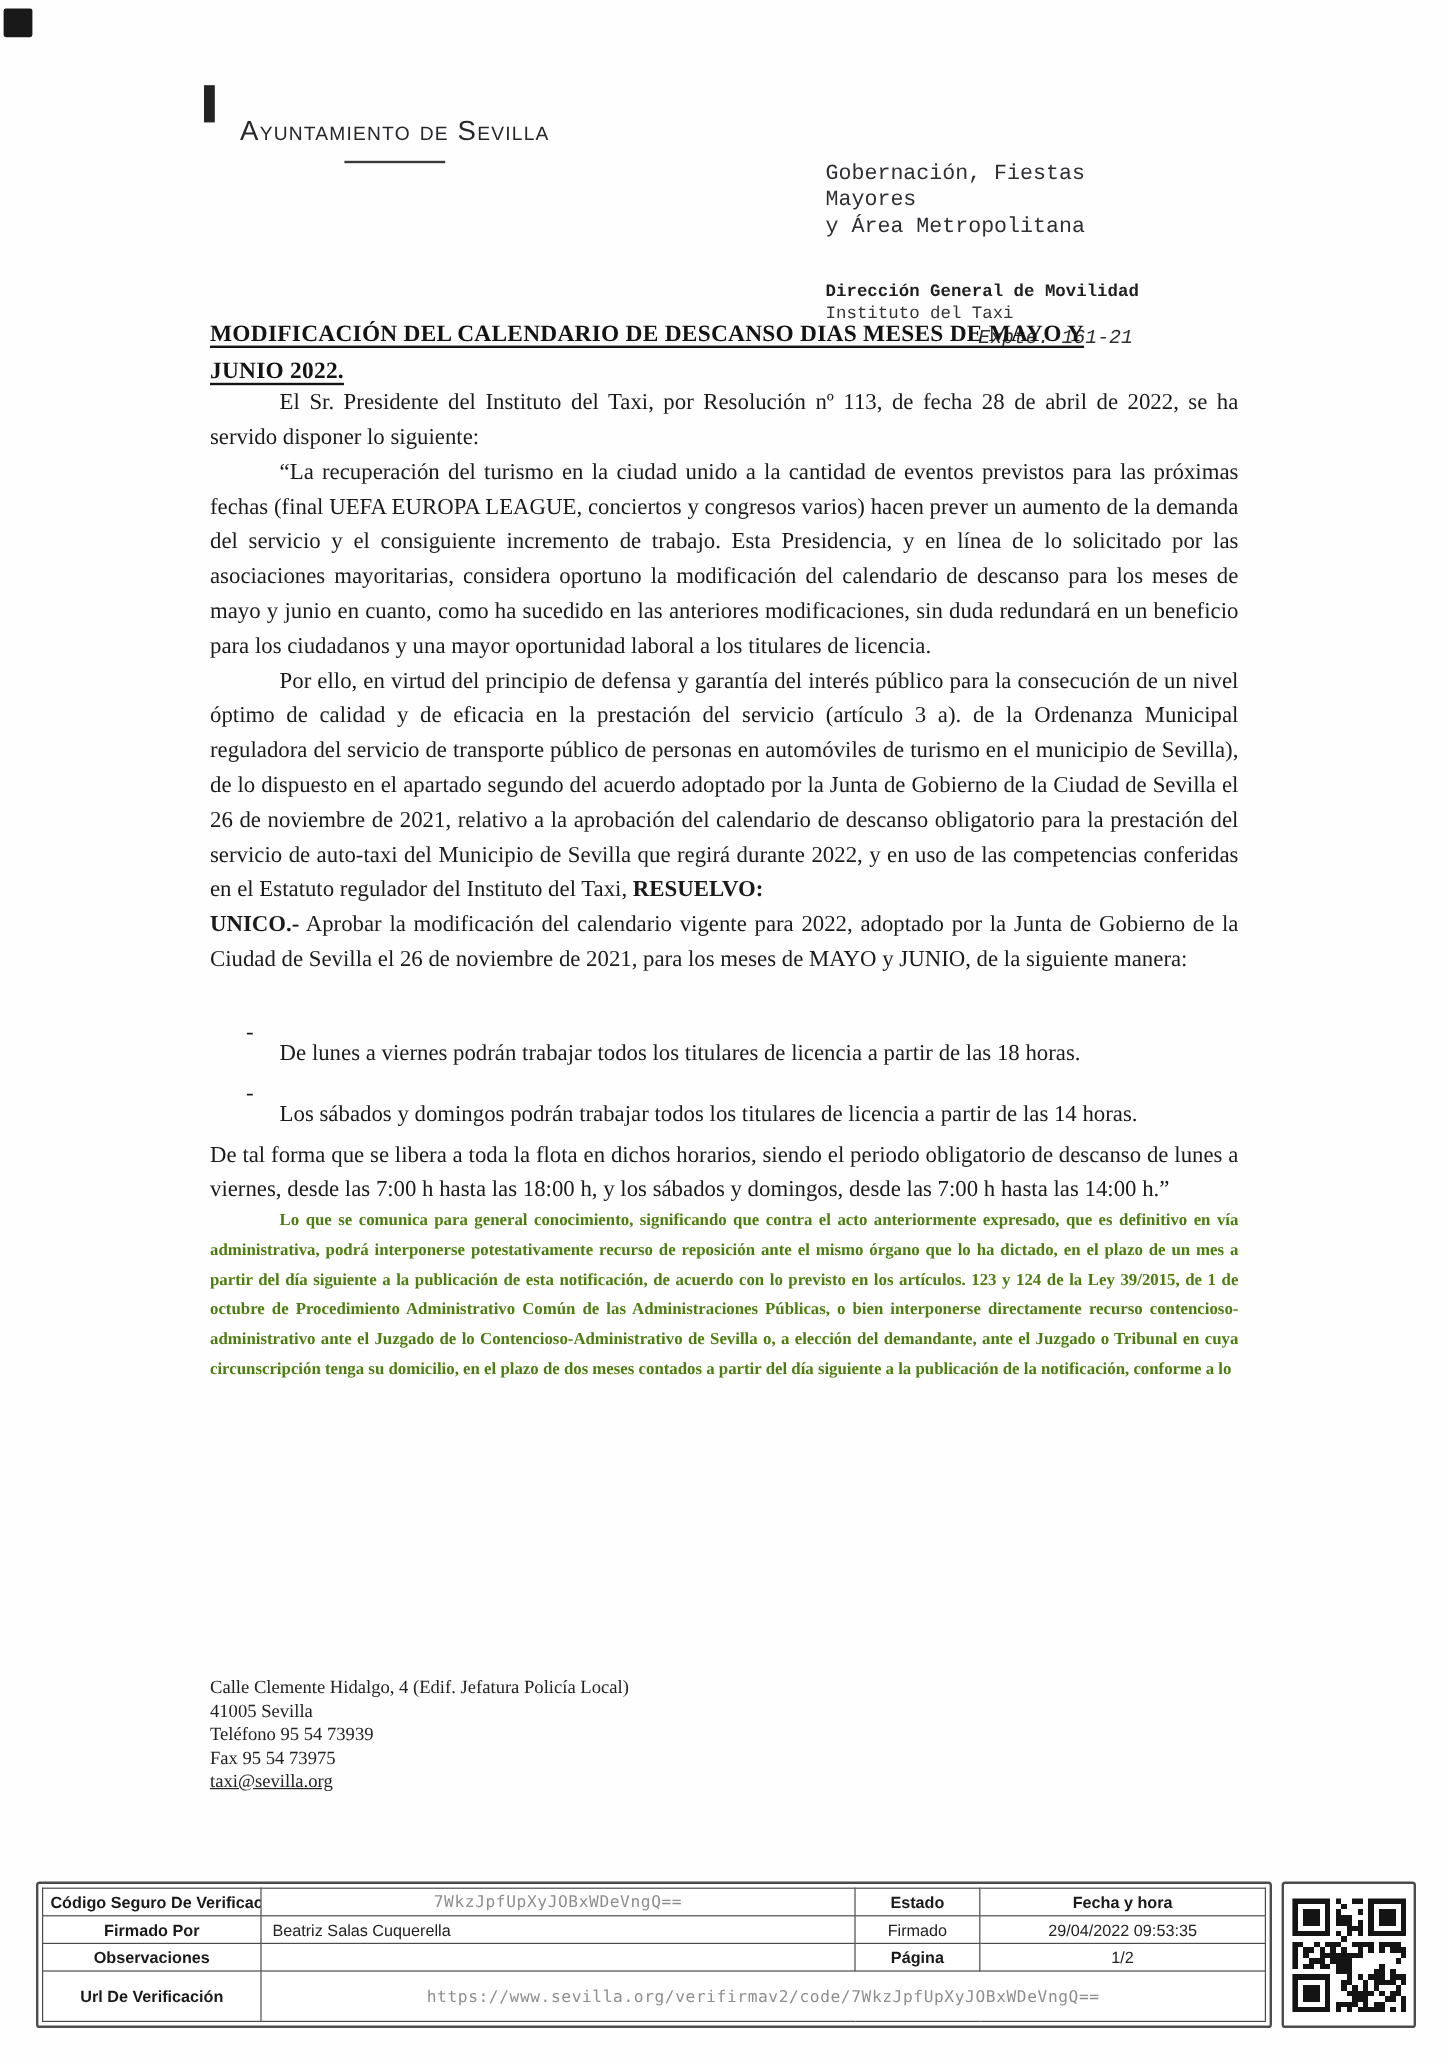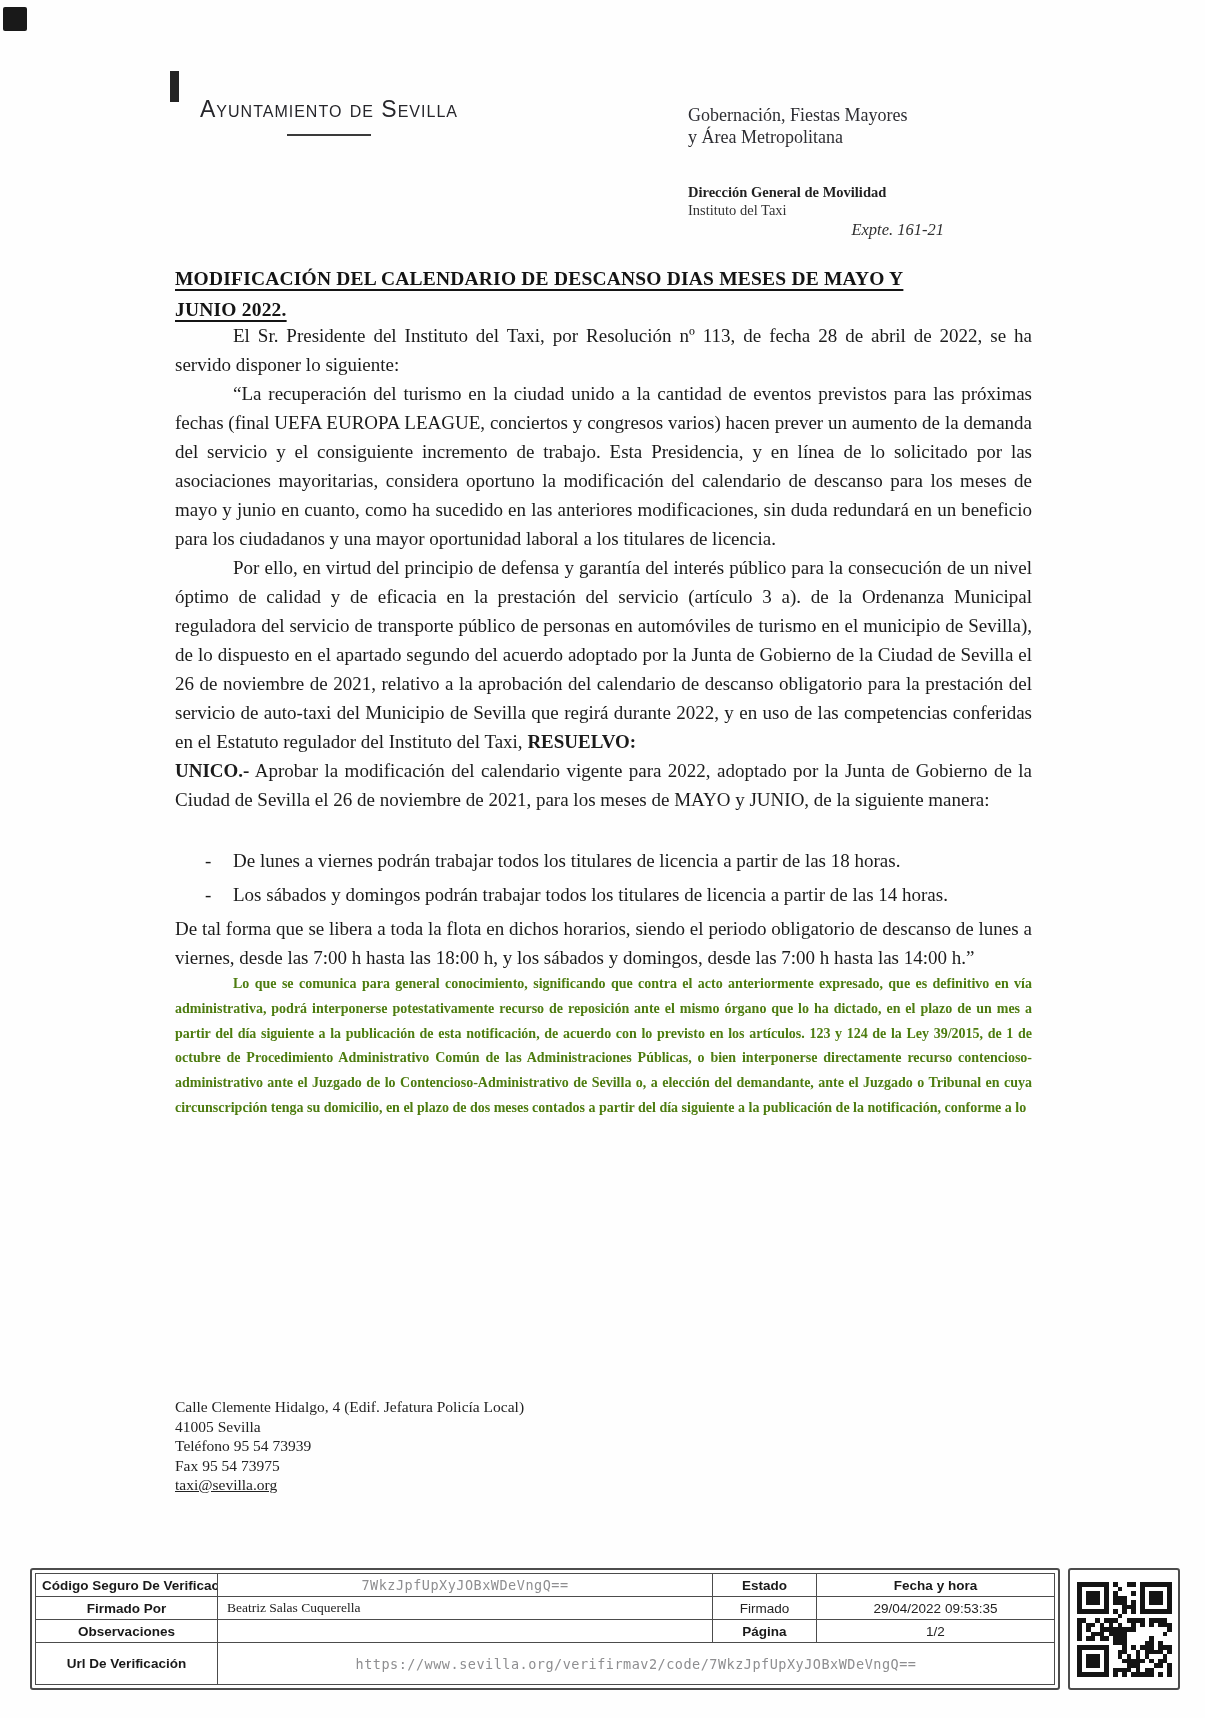--- a/index.html
+++ b/index.html
@@ -13,59 +13,59 @@
   
   .logo { position:absolute; left:190px; top:76px; width:278px; text-align:center; }
   .nodo { font-family:"Liberation Sans", sans-serif; font-weight:700; font-size:27px;
           letter-spacing:3px; color:#2d2d32; }
   .nodo svg { vertical-align:-17px; margin:0 1px; }
   .org  { font-family:"Liberation Sans", sans-serif; font-variant:small-caps; font-size:23px;
           letter-spacing:1px; color:#26262b; margin-top:20px; white-space:nowrap; }
   .logo-rule { width:84px; height:2px; background:#3a3a3a; margin:11px auto 0; }
 
   
-  .dept { position:absolute; left:688px; top:104px; width:262px;
-          font-family:Liberation Serif, serif; color:#2e2e33; font-size:18px; line-height:22px; }
+  .dept { position:absolute; left:688px; top:134px; width:262px;
+          font-family:Liberation Mono, monospace; color:#2e2e33; font-size:18px; line-height:22px; }
   .dept .dir  { margin-top:35px; font-weight:700; font-size:14.5px; line-height:18px; color:#1f1f1f; }
   .dept .inst { font-size:14.5px; line-height:18px; color:#333; }
   .dept .expte { font-style:italic; font-size:16.5px; text-align:right; 
                  padding-right:6px; color:#2f2f2f; }
 
   
   .title { position:absolute; left:175px; top:263px; width:862px; font-weight:700;
            font-size:19.5px; line-height:31px; color:#141414; letter-spacing:0.2px; }
   .title .u { display:table; text-decoration:underline; text-decoration-thickness:2px; text-underline-offset:4px; }
 
   
   .bodytext { position:absolute; left:175px; top:321px; width:857px;
               font-size:19px; line-height:29px; text-align:justify; color:#1b1b1b; }
   .bodytext p { margin:0; }
   .indent { text-indent:58px; }
   .mt14 { margin-top:14px; } .mt36 { margin-top:36px; }
   .mt38 { margin-top:38px; } .mt40 { margin-top:40px; } .mt44 { margin-top:44px; }
   .bullets { margin-top:32px; padding-left:30px; }
   .bullet  { display:flex; margin-bottom:5px; }
   .bullet .dash  { flex:0 0 28px; }
-  .bullet .btext { flex:1; text-align:justify; }
+  .bullet .btext { flex:1; text-align:justify;margin-top:17px; }
   .closing { font-weight:700; font-size:14px; line-height:24.8px; color:#4d7c0f; }
 
   
   .addr { position:absolute; left:175px; top:1397px; font-size:15.5px; line-height:19.5px; color:#222; }
   .addr .email { text-decoration:underline; }
 
   
   .verify { position:absolute; left:30px; top:1568px; width:1150px; height:122px;
             display:flex; gap:8px; font-family:"Liberation Sans", sans-serif; }
   .vtable-wrap { flex:1; border:2px solid #4c4c4c; border-radius:3px; padding:3px; background:#fff; box-sizing:border-box; }
   .vtable { width:100%; height:100%; border-collapse:collapse; table-layout:fixed; }
   .vtable td { border:1px solid #4c4c4c; font-size:13.5px; padding:0 6px; overflow:hidden; white-space:nowrap; }
   .vtable tr.r { height:23px; }
   .lbl { font-weight:700; text-align:center; color:#191919; }
   .val { text-align:center; font-size:14px; color:#222; }
-  .val.left { text-align:left; padding-left:9px;font-family:Liberation Serif, serif; }
+  .val.left { text-align:left; padding-left:9px; }
   .mono { font-family:"DejaVu Sans Mono", monospace; color:#8e8e90; text-align:center;
           font-size:13px; letter-spacing:0.5px; font-weight:400; }
   .qrbox { flex:0 0 112px; border:2px solid #4c4c4c; border-radius:3px; background:#fff;
            display:flex; align-items:center; justify-content:center; box-sizing:border-box; }
 </style>
 </head>
 <body>
 
 <div class="page">
 

